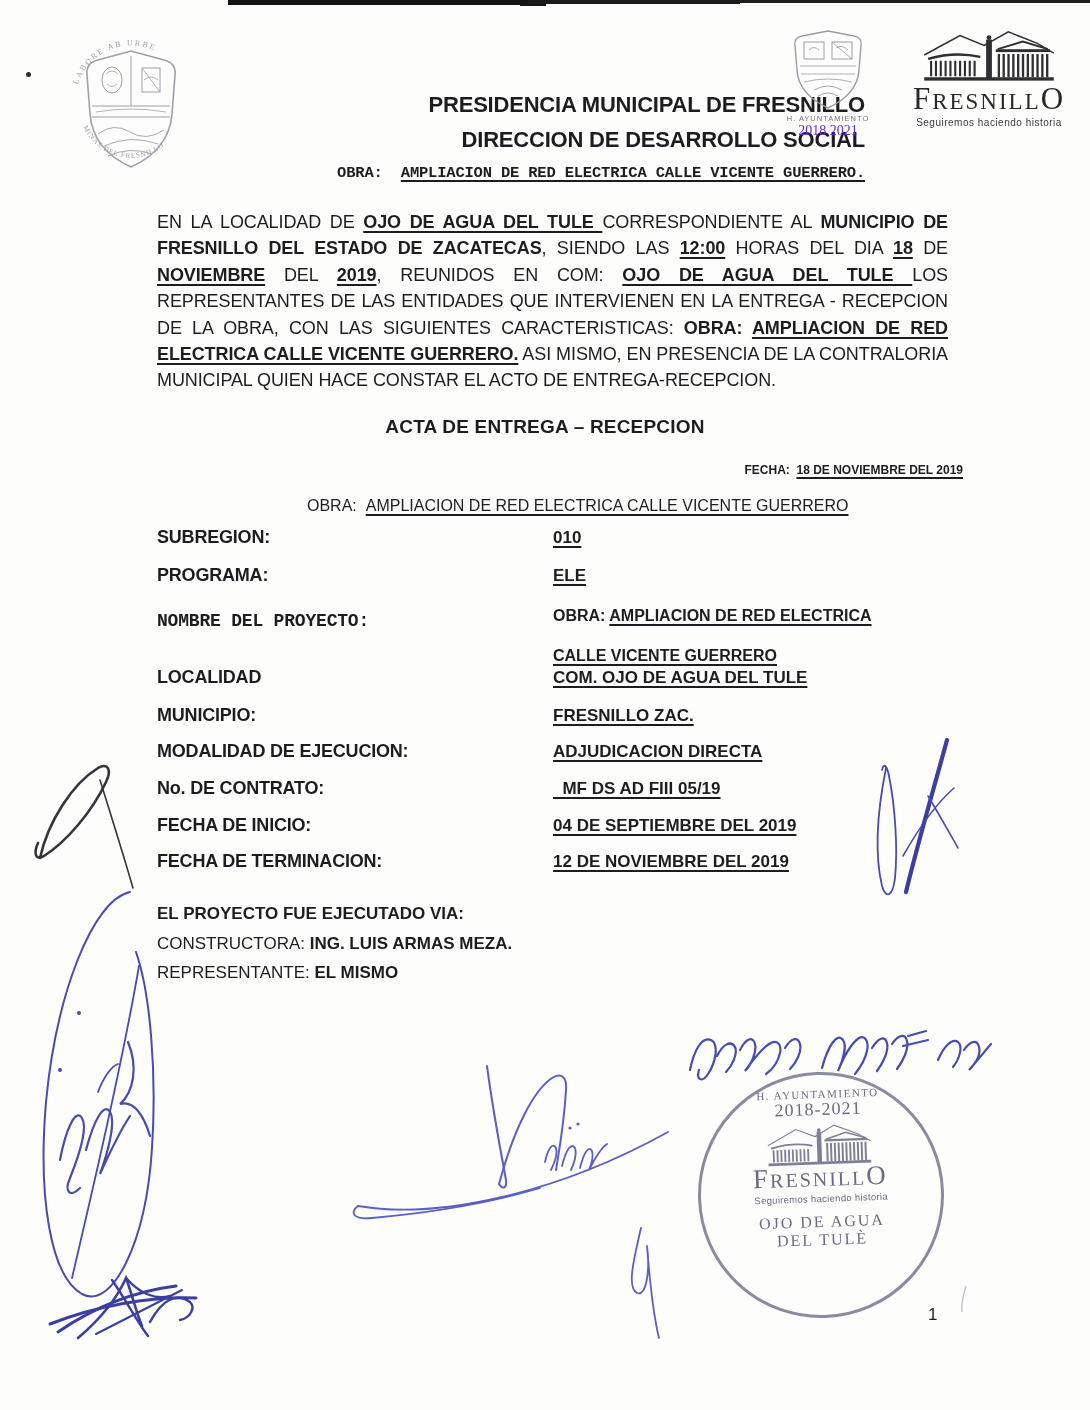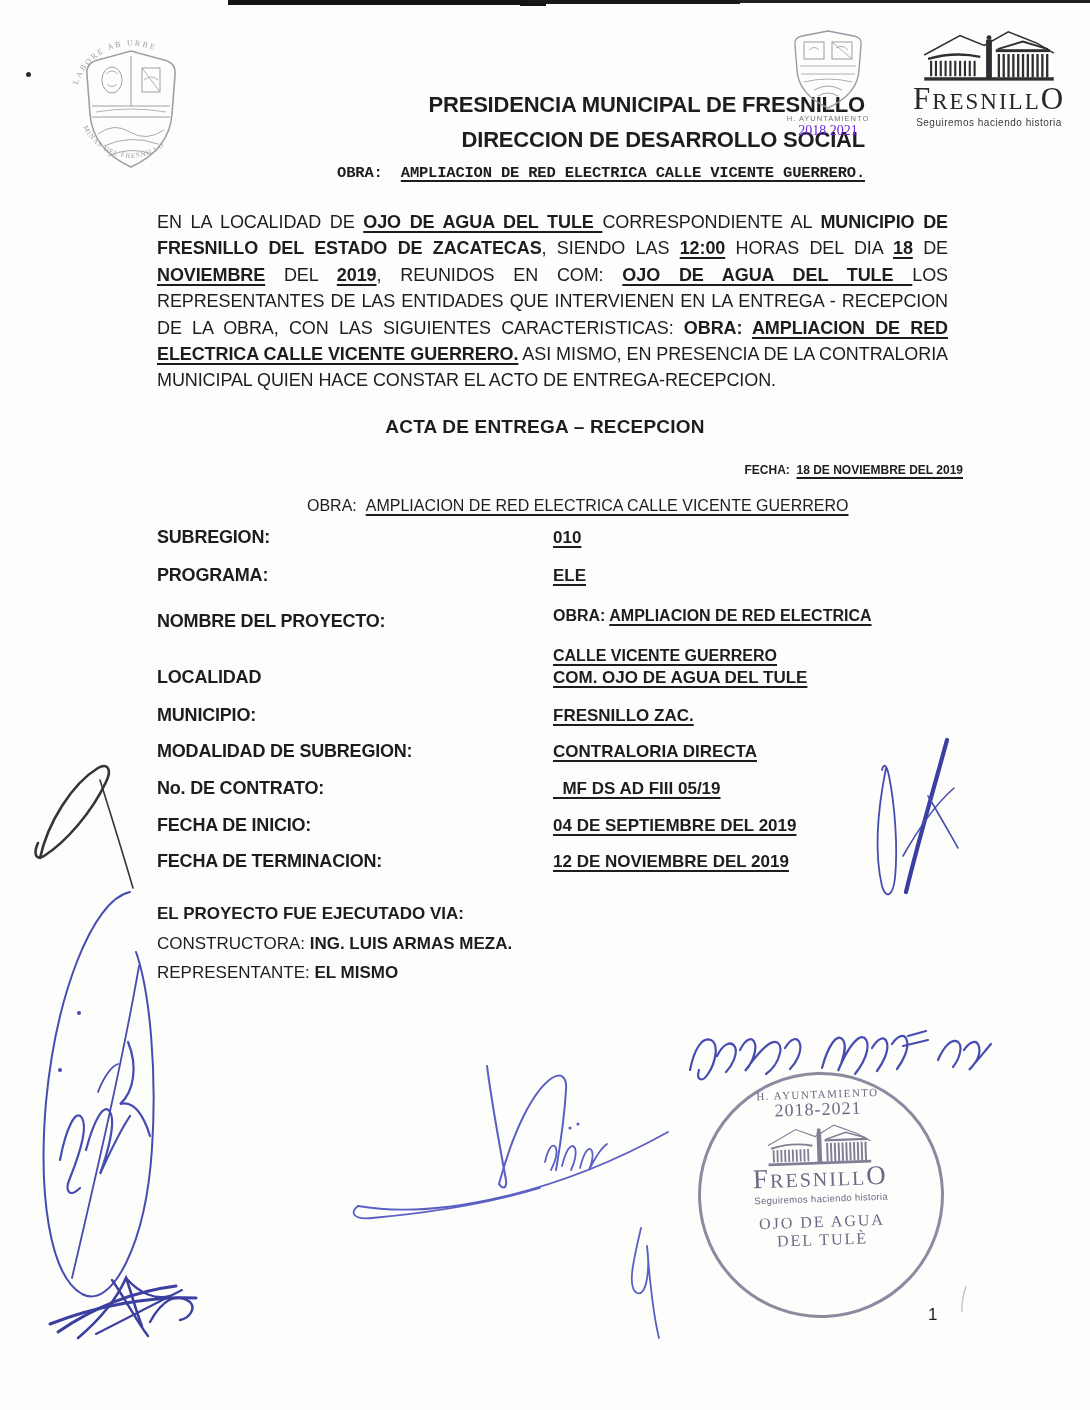--- a/index.html
+++ b/index.html
@@ -32,21 +32,21 @@
   .intro{left:157px;top:209px;width:791px;font-size:18px;line-height:26.4px;
          text-align:justify;letter-spacing:-0.1px;}
   .acta-title{top:416px;left:0;width:1090px;text-align:center;font-size:19px;font-weight:700;letter-spacing:0.2px;}
   .fecha-line{top:463px;right:127px;font-size:12px;font-weight:700;}
   .obra-line2{top:497px;left:307px;font-size:16px;font-weight:400;}
 
   .frow{position:absolute;left:157px;width:800px;}
   .flabel{display:inline-block;width:396px;font-size:18px;font-weight:700;vertical-align:top;letter-spacing:-0.2px;}
   .fval{display:inline-block;width:398px;font-size:17px;font-weight:700;vertical-align:top;line-height:40px;}
   .fval.narrow{width:368px;font-size:16px;}
-  .frow.vcenter .flabel{padding-top:15px;}
+  .frow.vcenter .flabel{padding-top:15px;font-family:Liberation Mono, monospace;}
 
   .exec{left:157px;top:899px;font-size:17px;line-height:29.5px;}
   .exec .l1{font-weight:700;}
   .pagenum{left:928px;top:1305px;font-size:17px;}
 
   
   .stamp{left:698px;top:1072px;width:246px;height:246px;border:3.5px solid rgba(106,106,133,0.78);
          border-radius:50%;transform:rotate(-2deg);display:flex;flex-direction:column;align-items:center;
          color:var(--stamp);font-family:"Liberation Serif",serif;box-sizing:border-box;}
   .stamp .s1{margin-top:13px;font-size:11px;letter-spacing:1.5px;}
@@ -188,21 +188,21 @@
   <div class="frow vcenter" style="top:596px">
     <span class="flabel">NOMBRE DEL PROYECTO:</span><span class="fval narrow"><span class="sb">OBRA: </span><span class="sb su">AMPLIACION DE RED ELECTRICA CALLE VICENTE GUERRERO</span></span>
   </div>
   <div class="frow" style="top:667px">
     <span class="flabel">LOCALIDAD</span><span class="fval" style="line-height:22px"><span class="sb su">COM. OJO DE AGUA DEL TULE</span></span>
   </div>
   <div class="frow" style="top:705px">
     <span class="flabel">MUNICIPIO:</span><span class="fval" style="line-height:22px"><span class="sb su">FRESNILLO ZAC.</span></span>
   </div>
   <div class="frow" style="top:741px">
-    <span class="flabel">MODALIDAD DE SUBREGION:</span><span class="fval" style="line-height:22px"><span class="sb su">CONTRALORIA DIRECTA</span></span>
+    <span class="flabel">MODALIDAD DE EJECUCION:</span><span class="fval" style="line-height:22px"><span class="sb su">ADJUDICACION DIRECTA</span></span>
   </div>
   <div class="frow" style="top:778px">
     <span class="flabel">No. DE CONTRATO:</span><span class="fval" style="line-height:22px"><span class="sb su">&nbsp;&nbsp;MF DS AD FIII 05/19</span></span>
   </div>
   <div class="frow" style="top:815px">
     <span class="flabel">FECHA DE INICIO:</span><span class="fval" style="line-height:22px"><span class="sb su">04 DE SEPTIEMBRE DEL 2019</span></span>
   </div>
   <div class="frow" style="top:851px">
     <span class="flabel">FECHA DE TERMINACION:</span><span class="fval" style="line-height:22px"><span class="sb su">12 DE NOVIEMBRE DEL 2019</span></span>
   </div>

